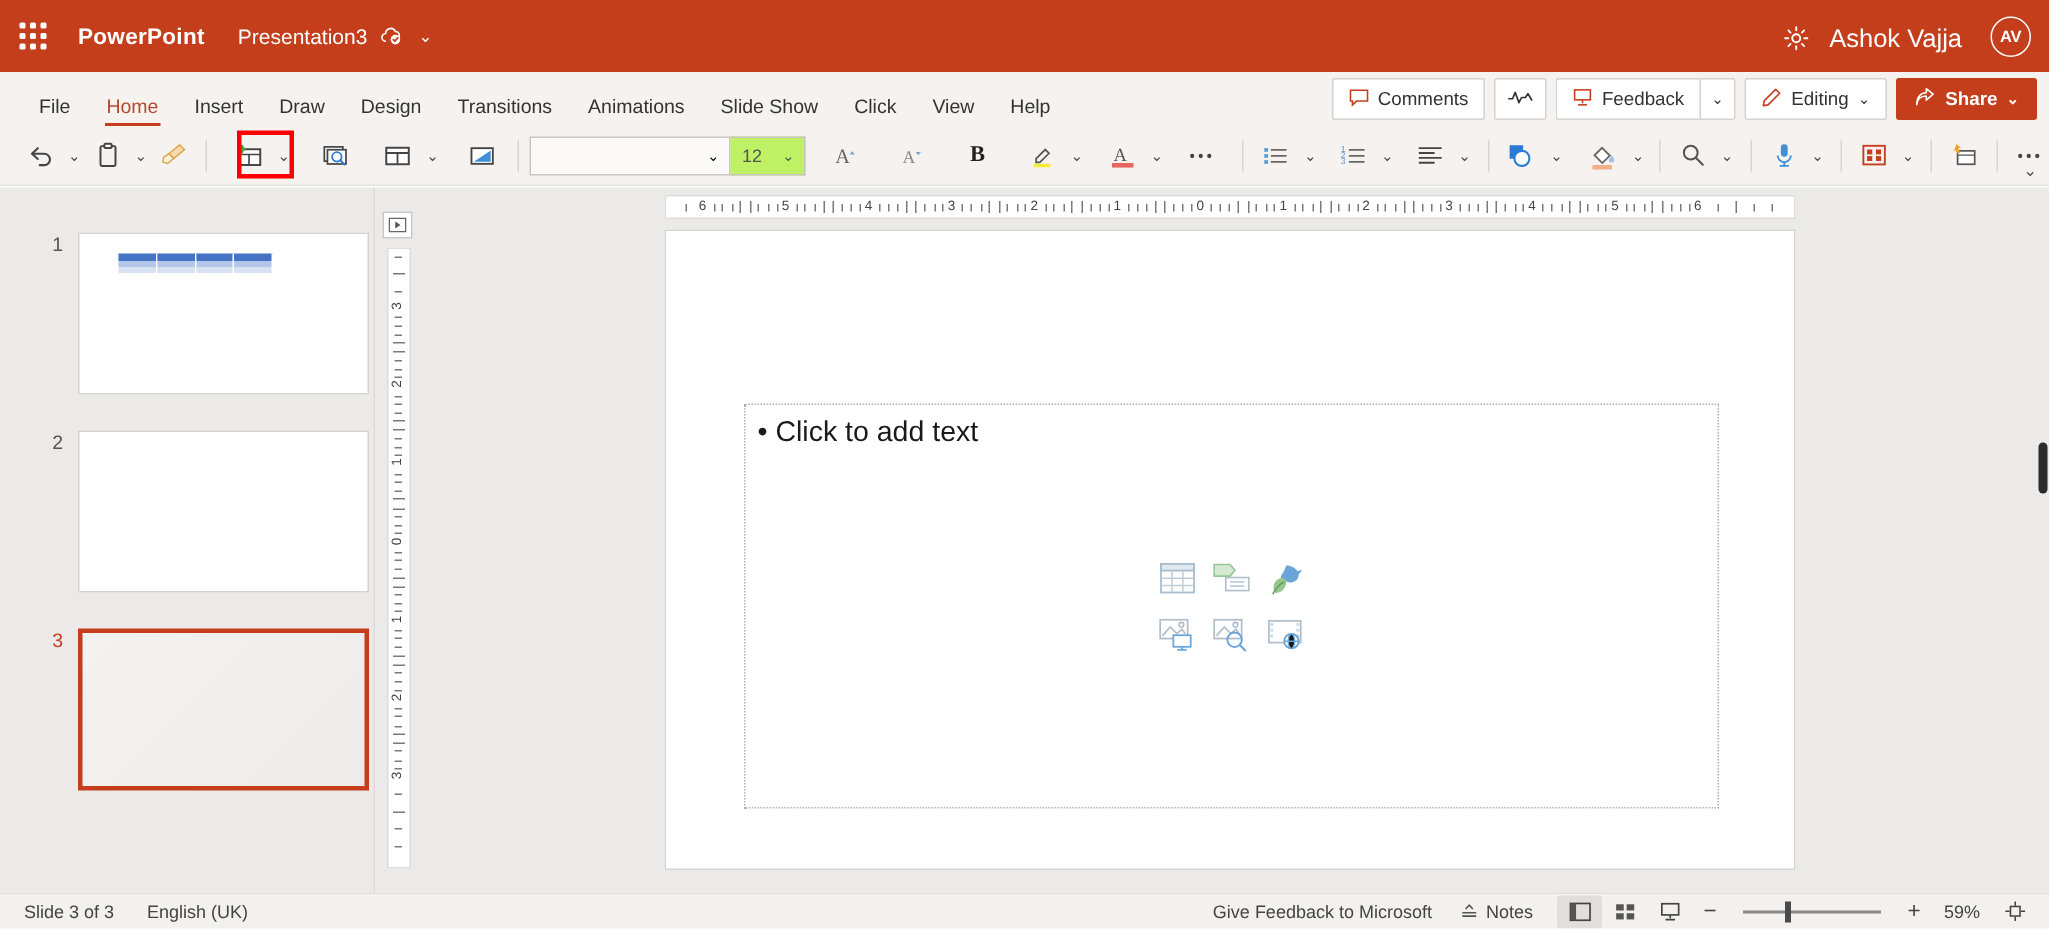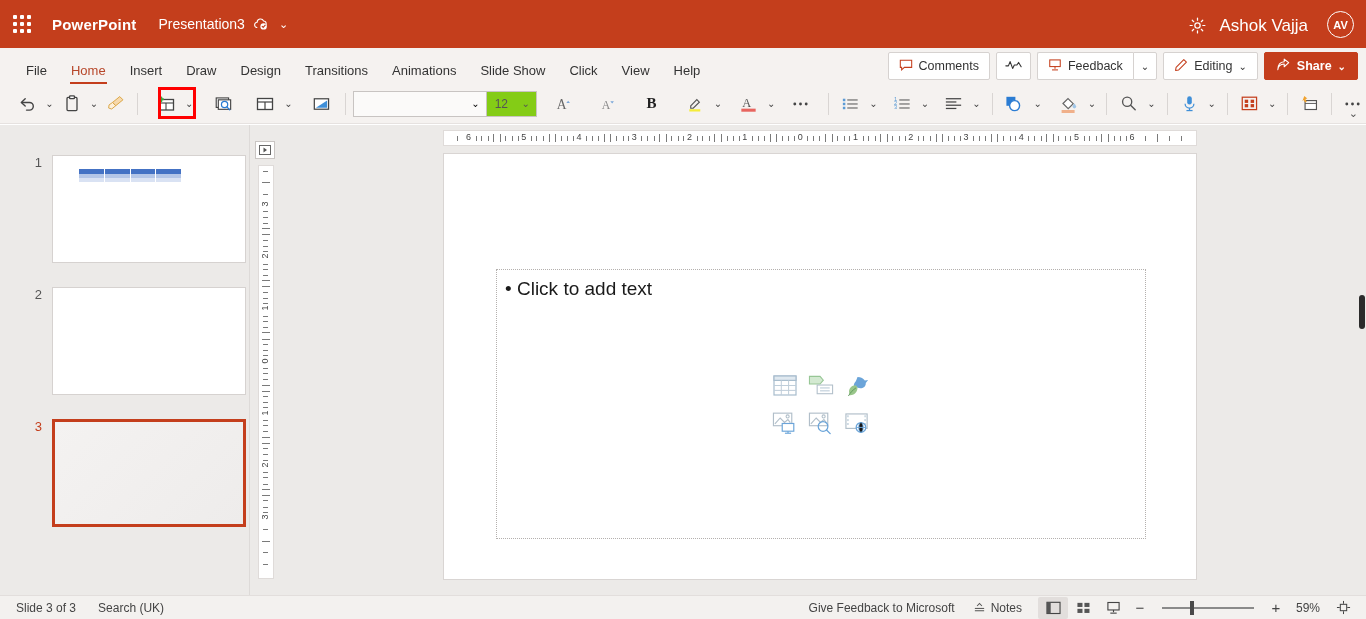--- a/index.html
+++ b/index.html
@@ -113,21 +113,21 @@
   }
   .dcar { font-size: 10px; color: #444; padding: 0 4px; cursor: pointer; }
   .sep { width: 1px; height: 22px; background: #d9d5d3; margin: 0 7px; }
   .fontbox {
     width: 140px; height: 26px; border: 1px solid #c8c4c2; background: #fbfaf9;
     display: flex; align-items: center; justify-content: flex-end;
     padding-right: 6px; cursor: pointer;
   }
   .sizebox {
     width: 52px; height: 26px; border: 1px solid #c8c4c2; border-left: none;
-    background: #84cc16; display: flex; align-items: center;
+    background: #bef264; display: flex; align-items: center;
     justify-content: space-between; padding: 0 6px 0 8px; cursor: pointer;
     font-size: 12px; color: #555;
   }
   .ribbon-collapse {
     position: absolute; right: 8px; top: 107px; font-size: 11px; color: #555; cursor: pointer;
   }
 
   
   .thumbpane {
     position: absolute; left: 0; top: 125px; width: 250px; height: 470px;
@@ -953,21 +953,21 @@
   </div>
 </div>
 
 <div class="vscroll">
   <div class="thumbbar"></div>
 </div>
 
 <div class="statusbar">
   <div class="sb-left">
     <span class="sb-item">Slide 3 of 3</span>
-    <span class="sb-item">Search (UK)</span>
+    <span class="sb-item">English (UK)</span>
   </div>
 
   <div class="sb-right">
     <span class="sb-item" style="margin-right:18px">Give Feedback to Microsoft</span>
 
     <span class="sb-item" style="display:flex;align-items:center;gap:5px;margin-right:16px">
       <svg width="13" height="13" viewBox="0 0 14 14">
         <g stroke="#555" stroke-width="1.1">
             <line x1="2" y1="10.5" x2="12" y2="10.5"></line>
             <line x1="2" y1="8" x2="12" y2="8"></line>

